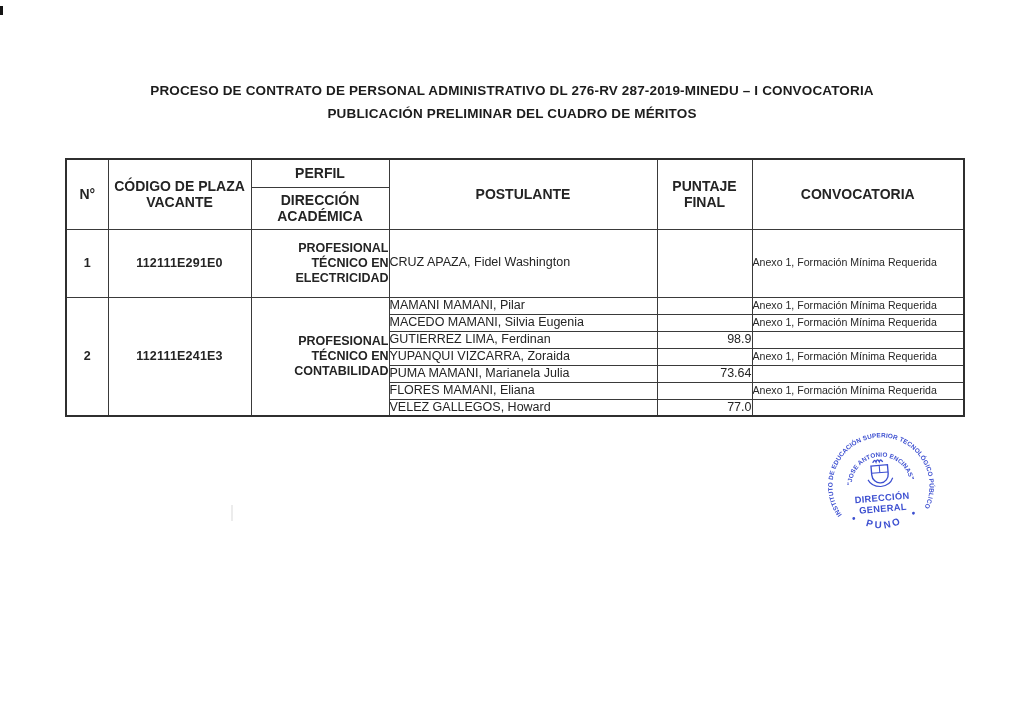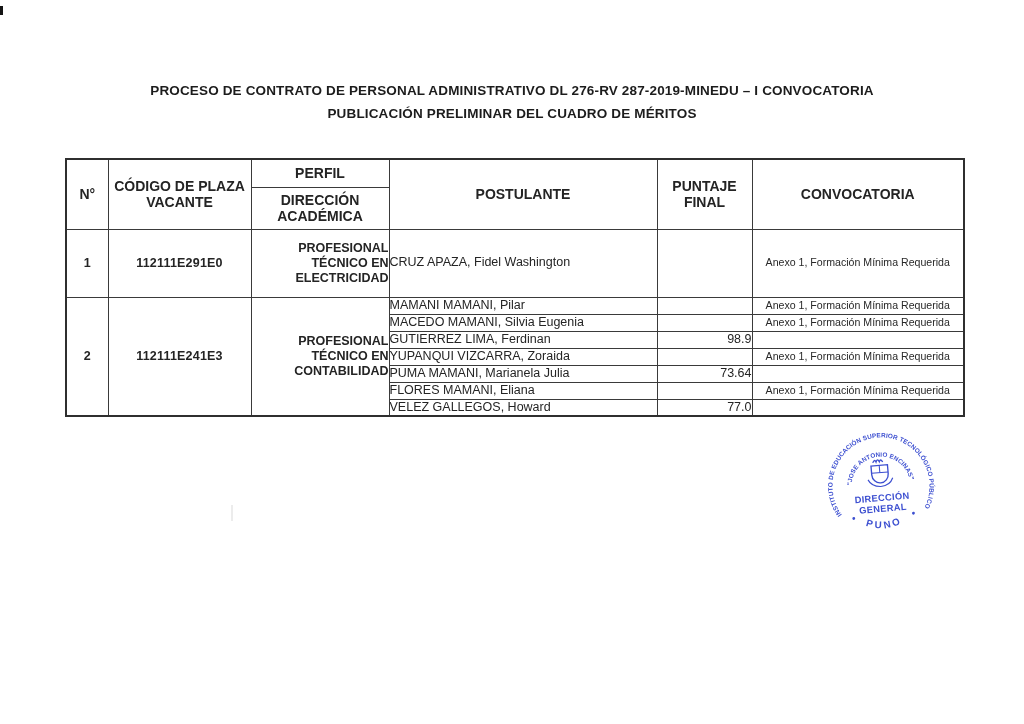--- a/index.html
+++ b/index.html
@@ -29,21 +29,21 @@
   th{font-weight:bold;text-align:center;vertical-align:middle;line-height:1.15;font-size:14px;}
   tr.hA{height:28px;}
   tr.hB{height:42px;}
   tr.r-single{height:68px;}
   tr.g-row{height:17px;}
   td.c-center{text-align:center;vertical-align:middle;font-weight:bold;letter-spacing:.2px;}
   td.c-perfil{text-align:right;vertical-align:middle;font-weight:bold;line-height:1.2;padding:0 4px;}
   td.c-name{text-align:left;vertical-align:middle;padding:0 4px 0 6px;white-space:nowrap;line-height:1.05;}
   td.c-score{text-align:right;vertical-align:middle;line-height:1.05;}
   td.c-obs{
-    text-align:center;vertical-align:middle;padding:0 2px 0 4px;
+    text-align:left;vertical-align:middle;padding:0 2px 0 4px;
     font-size:10.6px;white-space:nowrap;line-height:1.05;color:#282828;
   }
   
   .stamp{position:absolute;left:818px;top:423px;width:126px;height:126px;opacity:.93;}
   .stamp svg{display:block;}
   
   .artifact{position:absolute;}
   .art-1{left:0;top:6px;width:3px;height:9px;background:#141414;}
   .art-2{left:295px;top:168px;width:3px;height:2px;background:#d9d9d9;}
   .art-3{left:231px;top:505px;width:2px;height:16px;background:#ececec;}

